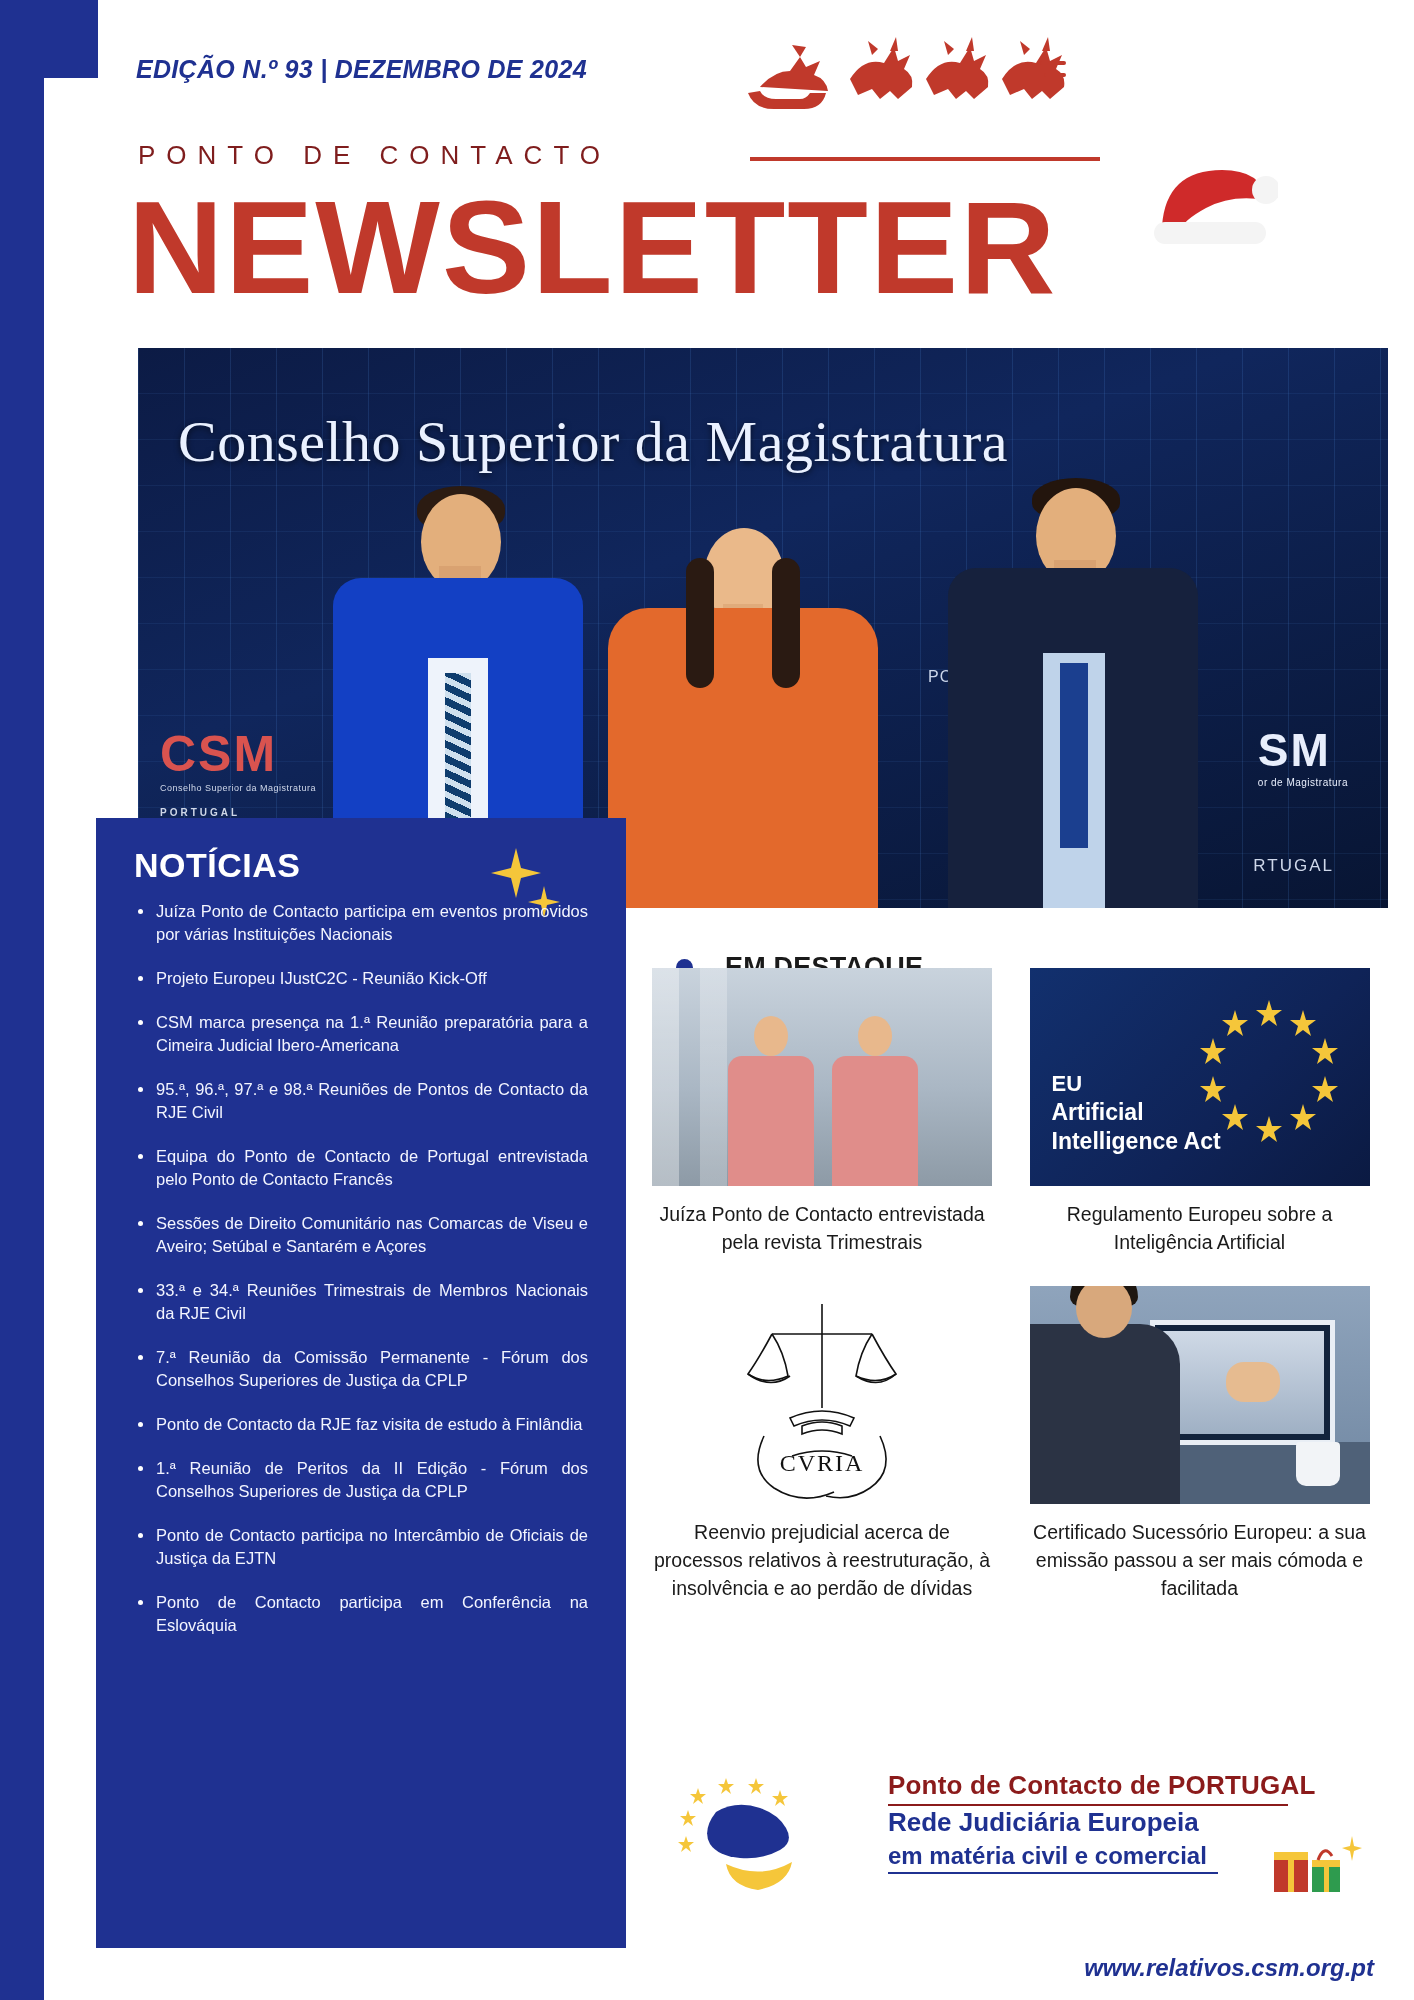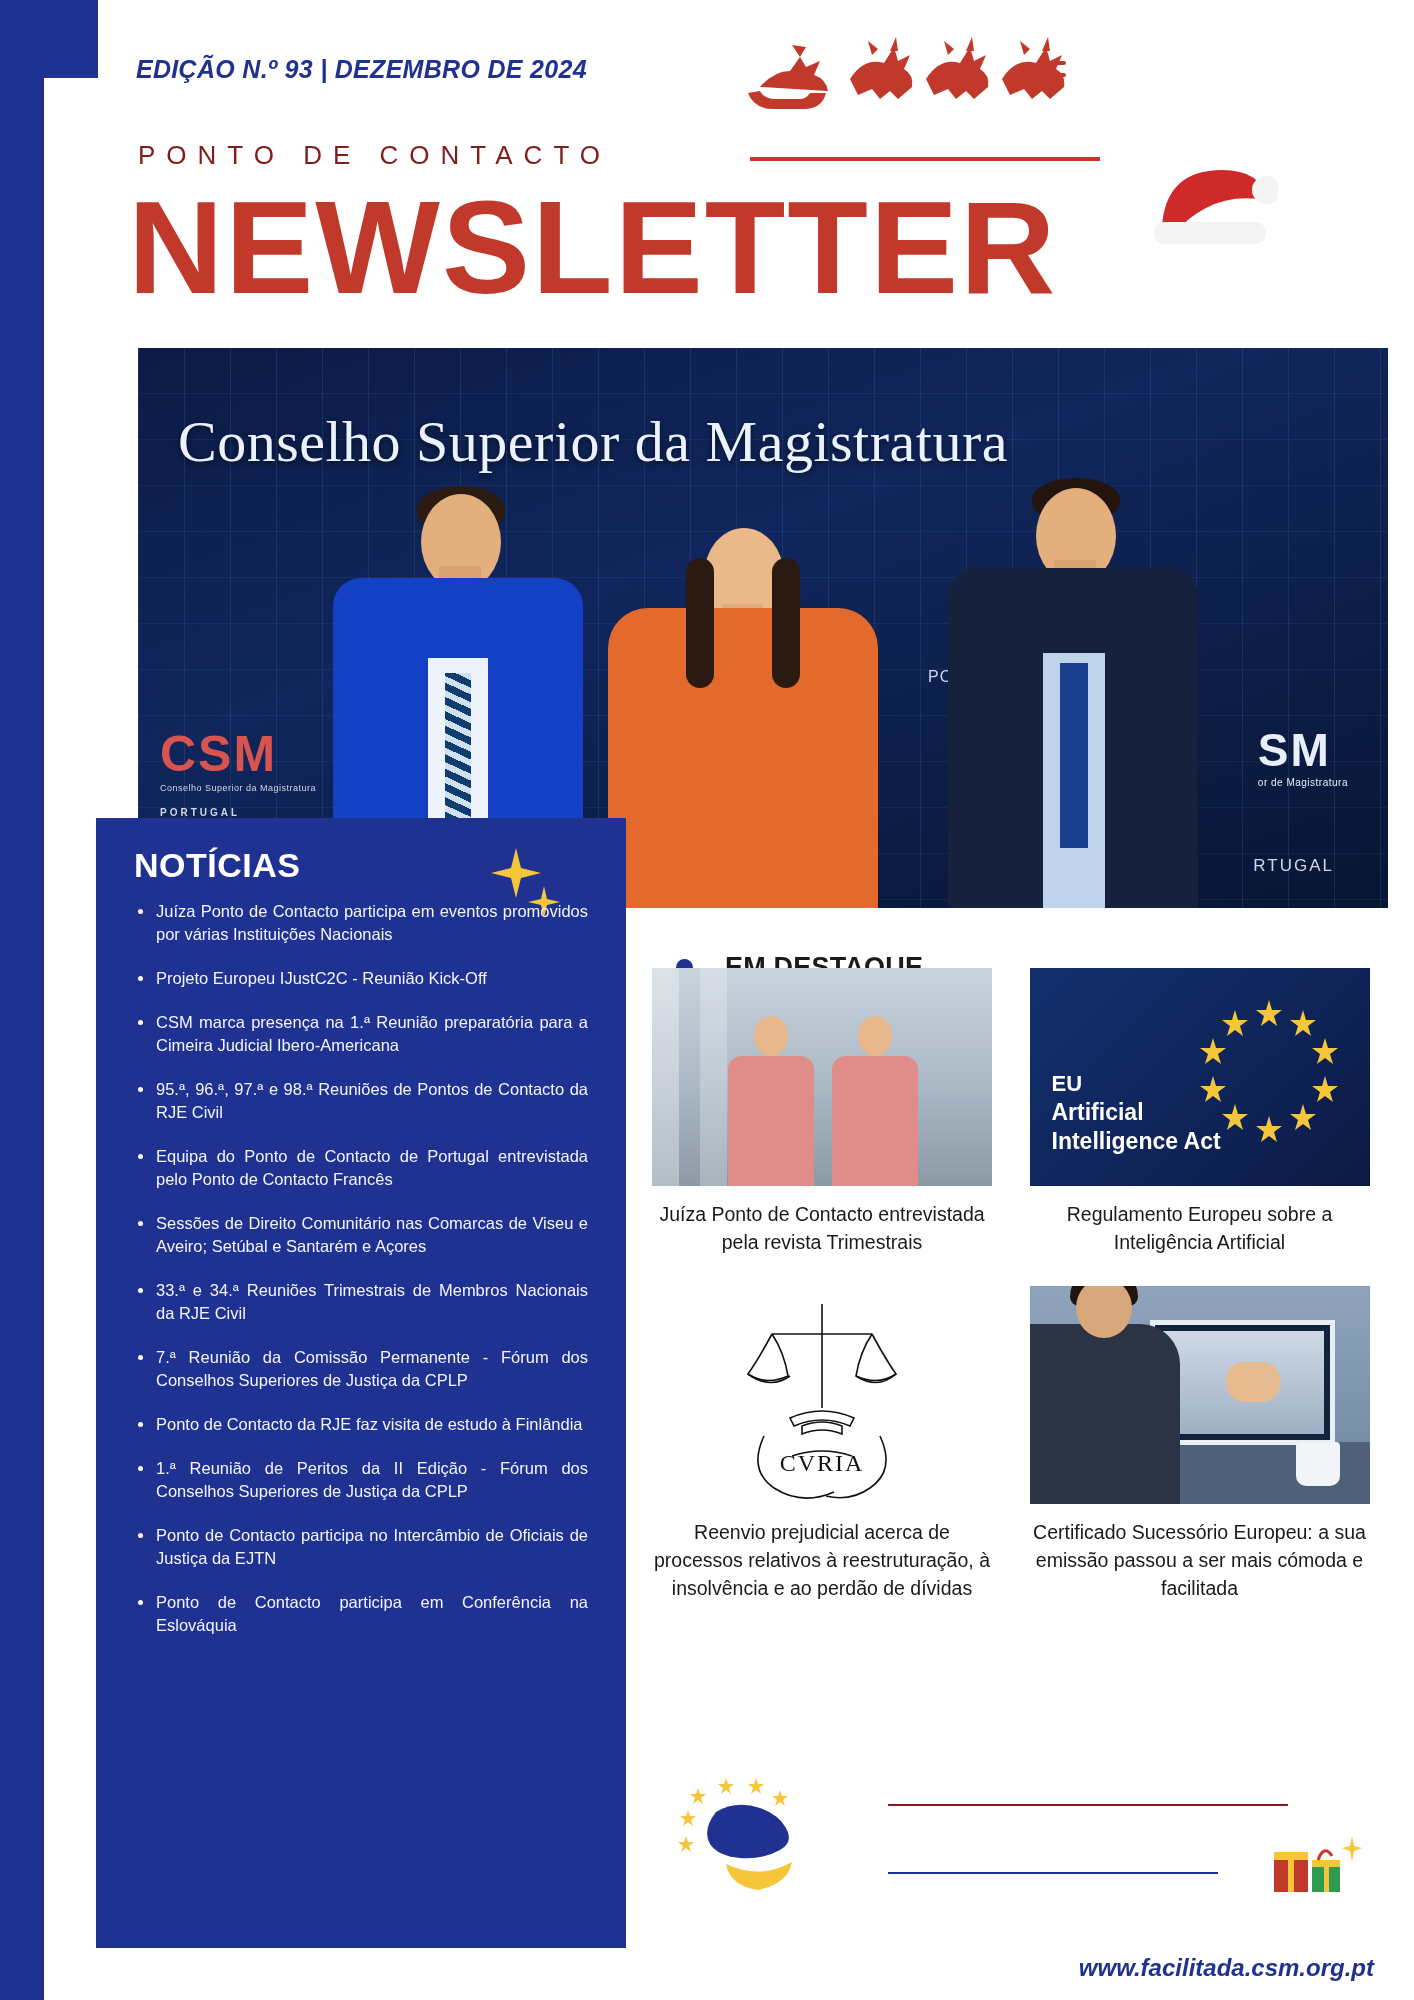--- a/index.html
+++ b/index.html
@@ -479,27 +479,32 @@
       <polygon points="26,28 28,34 34,34 29,38 31,44 26,40 21,44 23,38 18,34 24,34"></polygon>
       <polygon points="16,50 18,56 24,56 19,60 21,66 16,62 11,66 13,60 8,56 14,56"></polygon>
       <polygon points="14,76 16,82 22,82 17,86 19,92 14,88 9,92 11,86 6,82 12,82"></polygon>
       <polygon points="54,18 56,24 62,24 57,28 59,34 54,30 49,34 51,28 46,24 52,24"></polygon>
       <polygon points="84,18 86,24 92,24 87,28 89,34 84,30 79,34 81,28 76,24 82,24"></polygon>
       <polygon points="108,30 110,36 116,36 111,40 113,46 108,42 103,46 105,40 100,36 106,36"></polygon>
     </g>
     <path d="M44 52 q20 -12 44 -4 q18 6 26 20 q8 14 -6 22 q-18 10 -40 8 q-22 -2 -30 -14 q-8 -14 6 -32 z" fill="#1f3191"></path>
     <path d="M54 104 q34 16 66 -2 q-4 22 -34 28 q-28 -4 -32 -26 z" fill="#f5c63a"></path>
   </svg>
+  <div class="fl-text">
+    <div class="fl-line1">Ponto de Contacto de PORTUGAL</div>
+    <div class="fl-line2">Rede Judiciária Europeia</div>
+    <div class="fl-line3">em matéria civil e comercial</div>
+  </div>
   <div class="fl-underline1"></div>
   <div class="fl-underline2"></div>
   <svg style="position:absolute; left:600px; top:70px;" width="90" height="70" viewBox="0 0 90 70">
     <rect x="2" y="28" width="34" height="34" fill="#c0392b"></rect>
     <rect x="16" y="28" width="6" height="34" fill="#f5c63a"></rect>
     <rect x="2" y="22" width="34" height="8" fill="#f5c63a"></rect>
     <rect x="40" y="36" width="28" height="26" fill="#2e9b4e"></rect>
     <rect x="52" y="36" width="5" height="26" fill="#f5c63a"></rect>
     <rect x="40" y="30" width="28" height="7" fill="#f5c63a"></rect>
     <path d="M46 30 q6 -16 14 -4" stroke="#c0392b" fill="none" stroke-width="3"></path>
     <polygon points="80,6 82,16 90,18 82,21 80,31 78,21 70,18 78,16" fill="#f5c63a"></polygon>
   </svg>
 </div>
 
-<div class="website">www.facilitada.csm.org.pt</div>
+<div class="website">www.relativos.csm.org.pt</div>
 
 </body></html>

